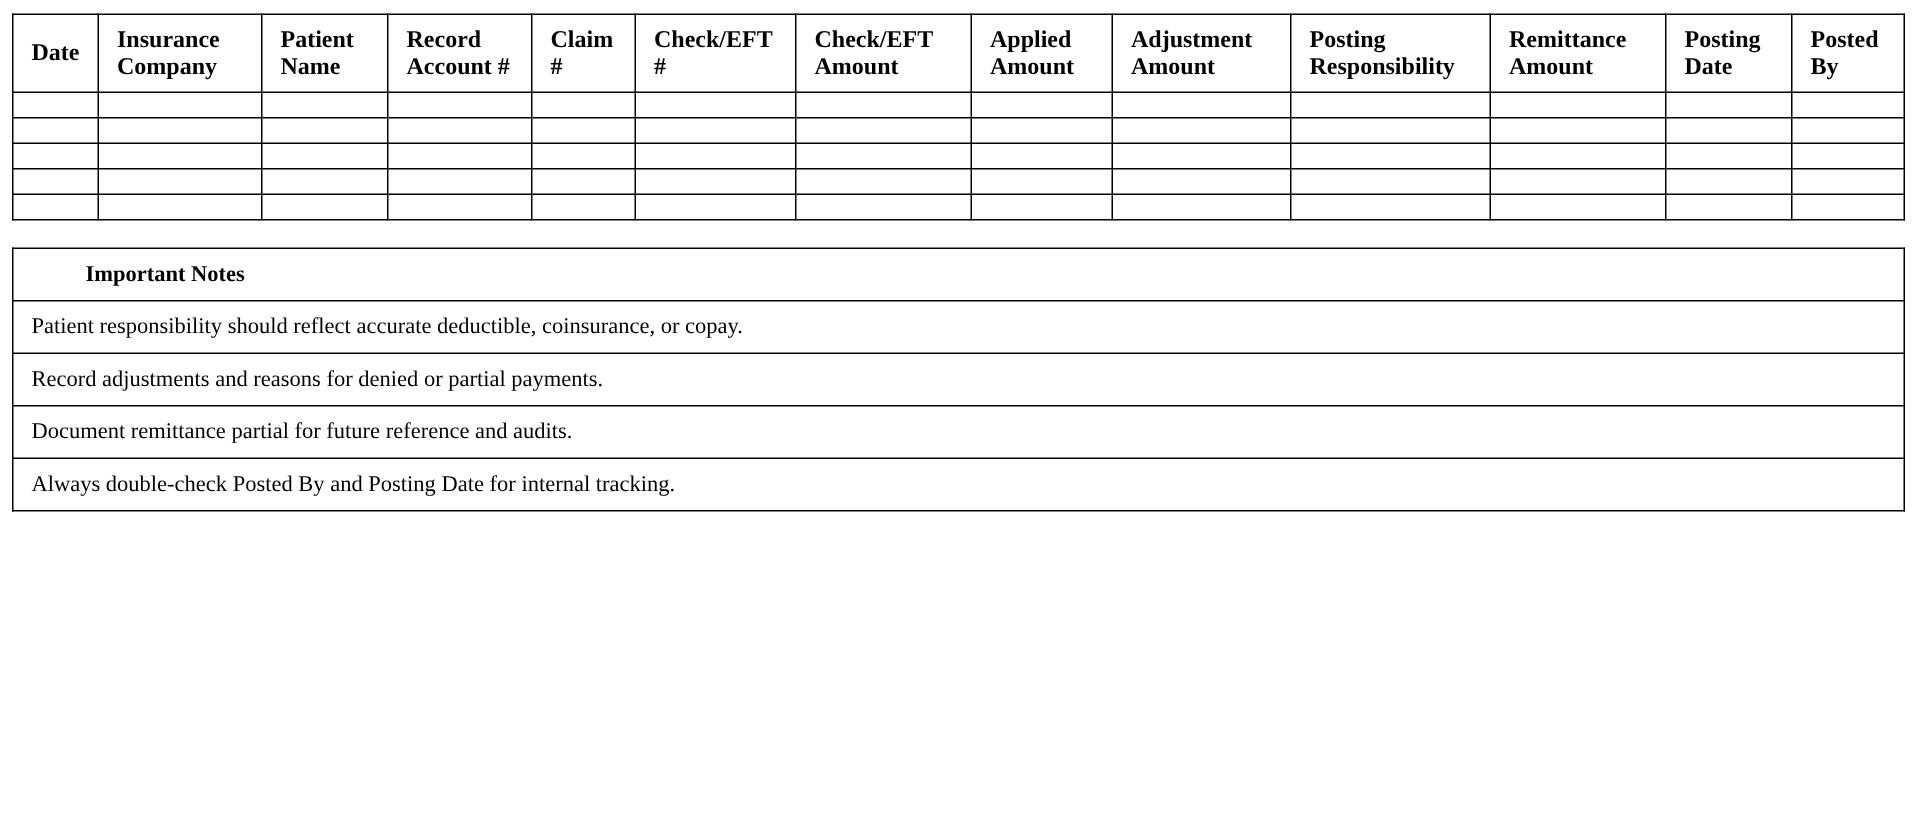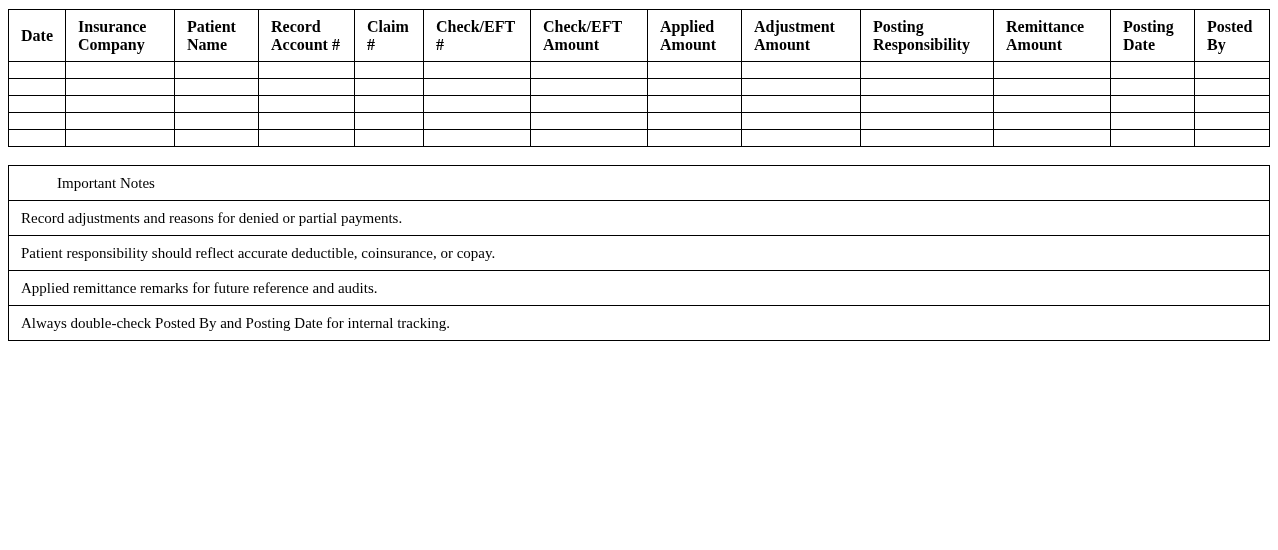--- a/index.html
+++ b/index.html
@@ -49,21 +49,21 @@
       width: 1262px;
     }
     #notes-table td {
       border: 1px solid #000000;
       padding: 0 12px;
       height: 34px;
       font-size: 15px;
       vertical-align: middle;
     }
     #notes-table td.notes-header {
-      font-weight: normal;
+      font-weight: bold;
       padding-left: 48px;
     }
   </style>
 </head>
 <body>
 
 <table id="posting-table">
   <colgroup>
       <col style="width: 57px;">
       <col style="width: 109px;">
@@ -174,25 +174,25 @@
       </tr>
     </tbody>
 </table>
 
 <table id="notes-table">
   <tbody>
     <tr>
       <td class="notes-header">Important Notes</td>
     </tr>
     <tr>
+      <td>Patient responsibility should reflect accurate deductible, coinsurance, or copay.</td>
+    </tr>
+    <tr>
       <td>Record adjustments and reasons for denied or partial payments.</td>
     </tr>
     <tr>
-      <td>Patient responsibility should reflect accurate deductible, coinsurance, or copay.</td>
-    </tr>
-    <tr>
-      <td>Applied remittance remarks for future reference and audits.</td>
+      <td>Document remittance partial for future reference and audits.</td>
     </tr>
     <tr>
       <td>Always double-check Posted By and Posting Date for internal tracking.</td>
     </tr>
   </tbody>
 </table>
 
 </body></html>

